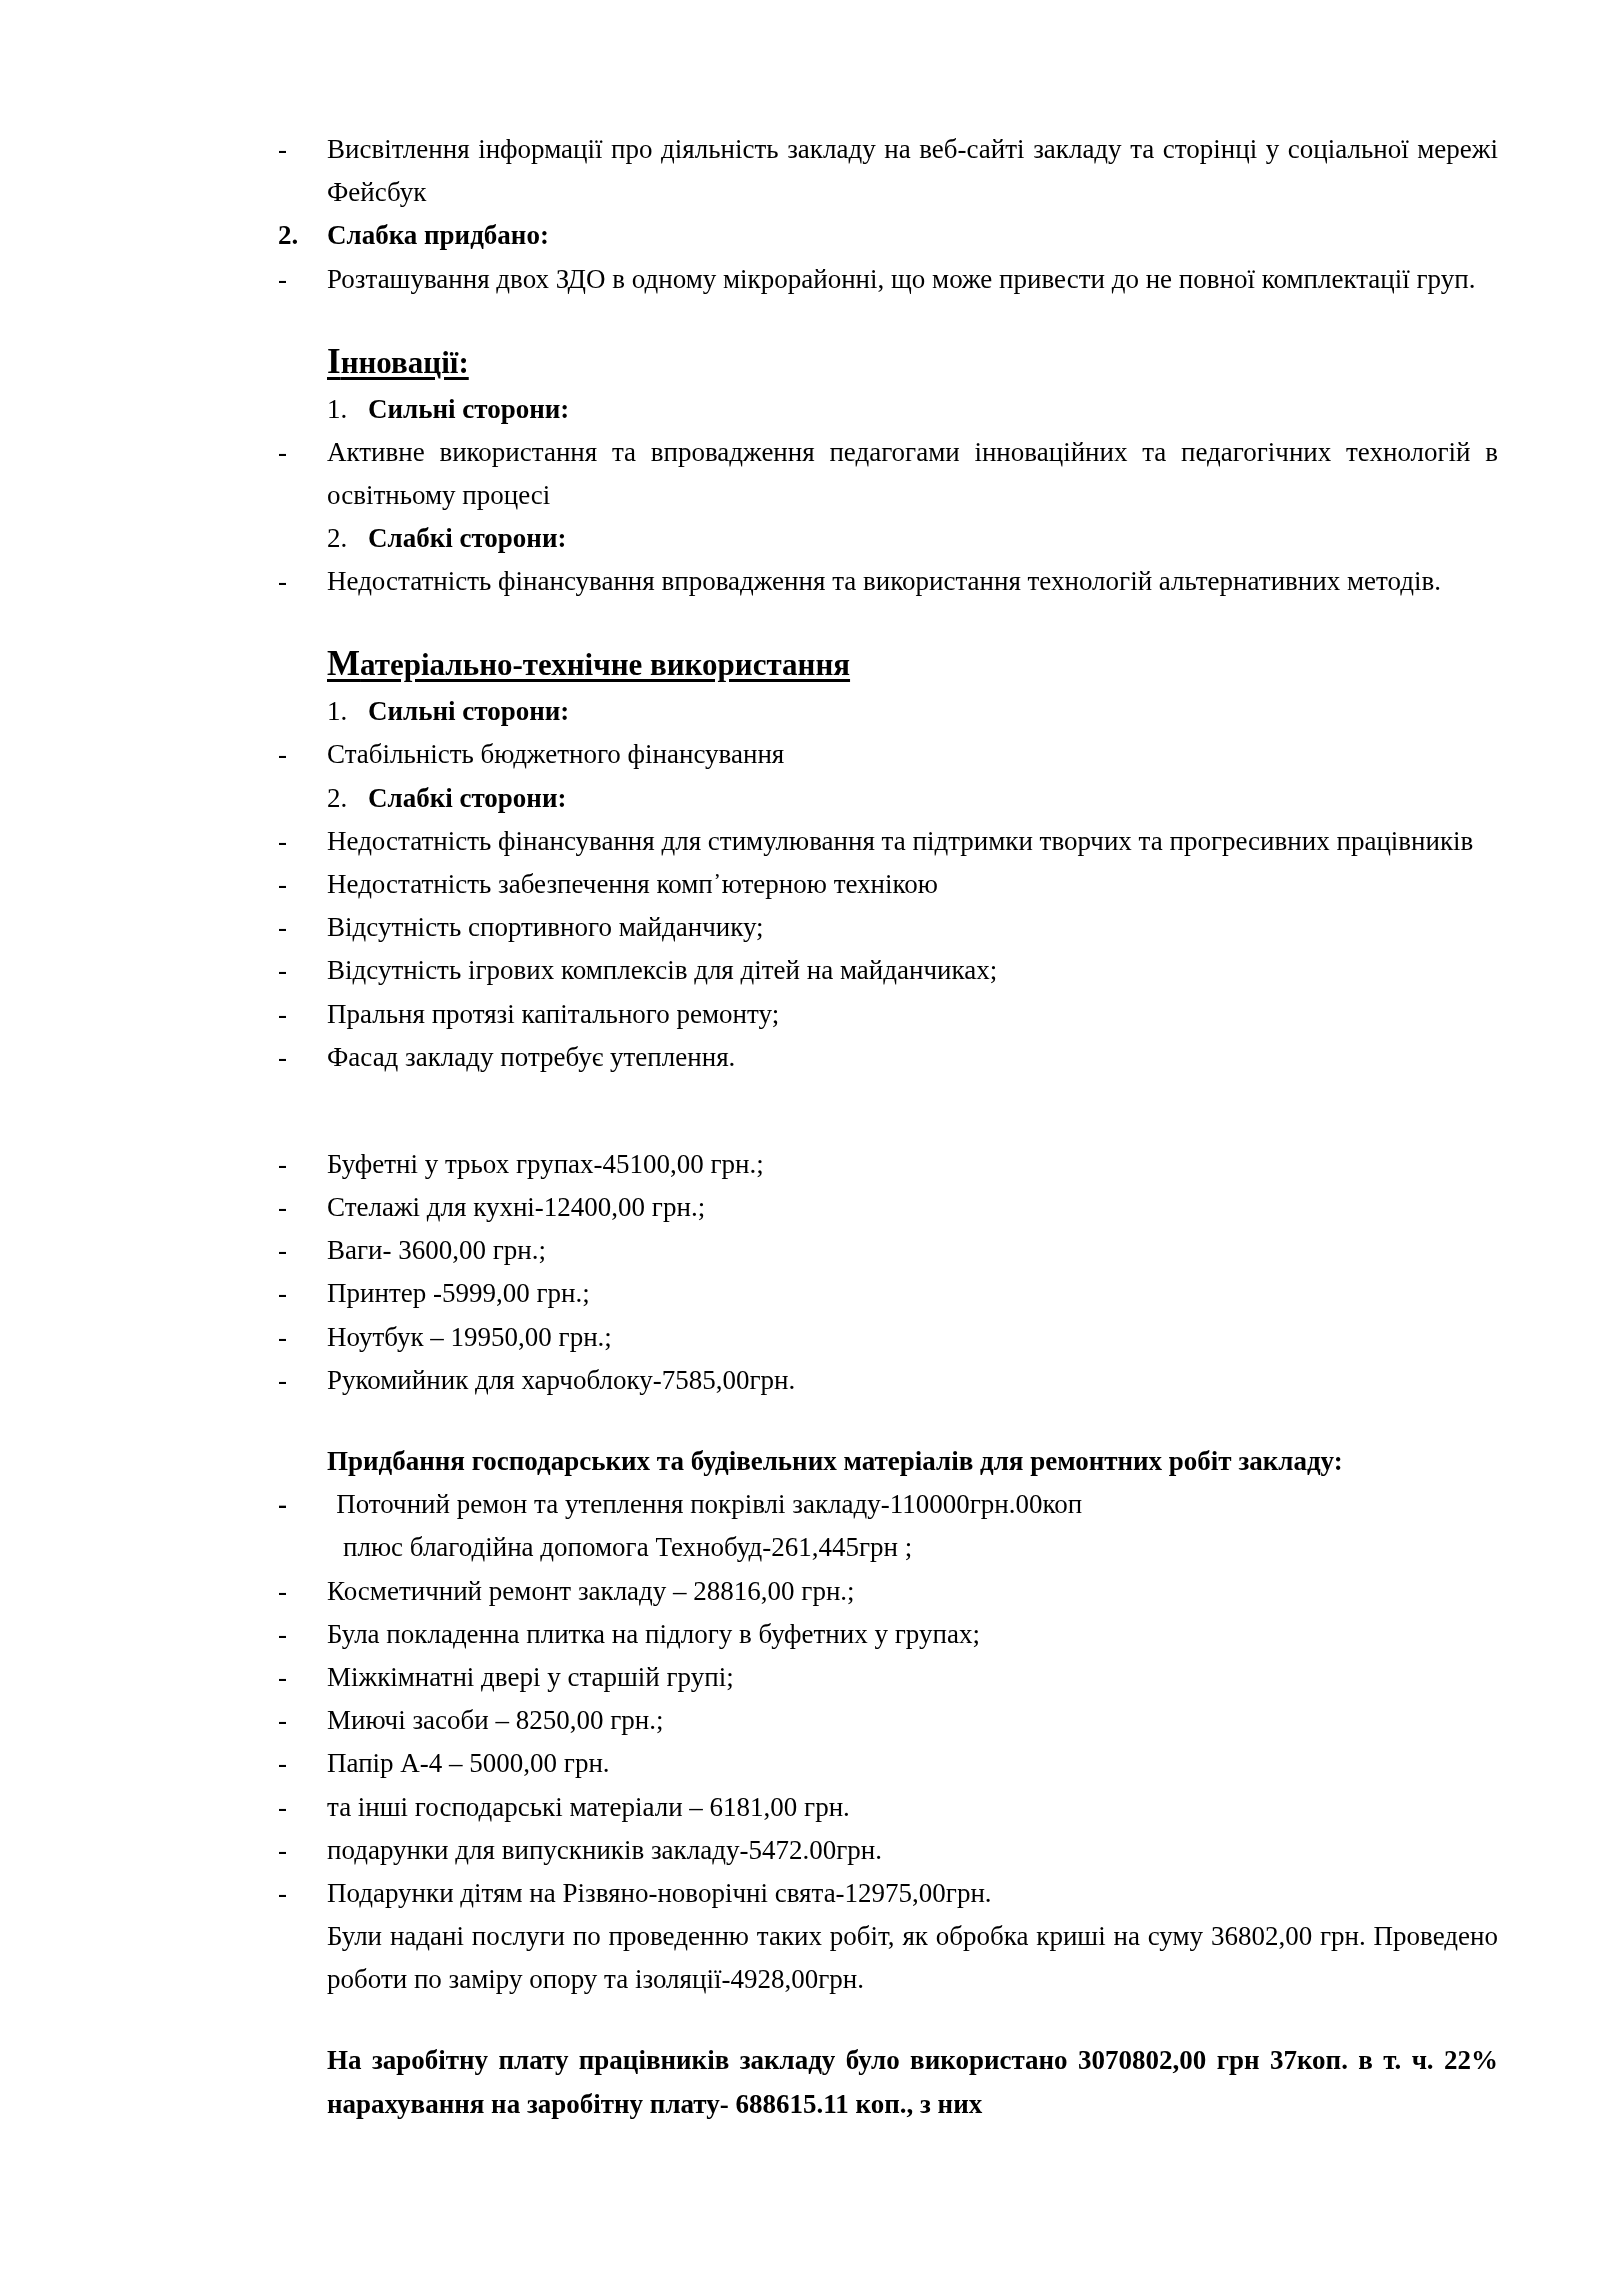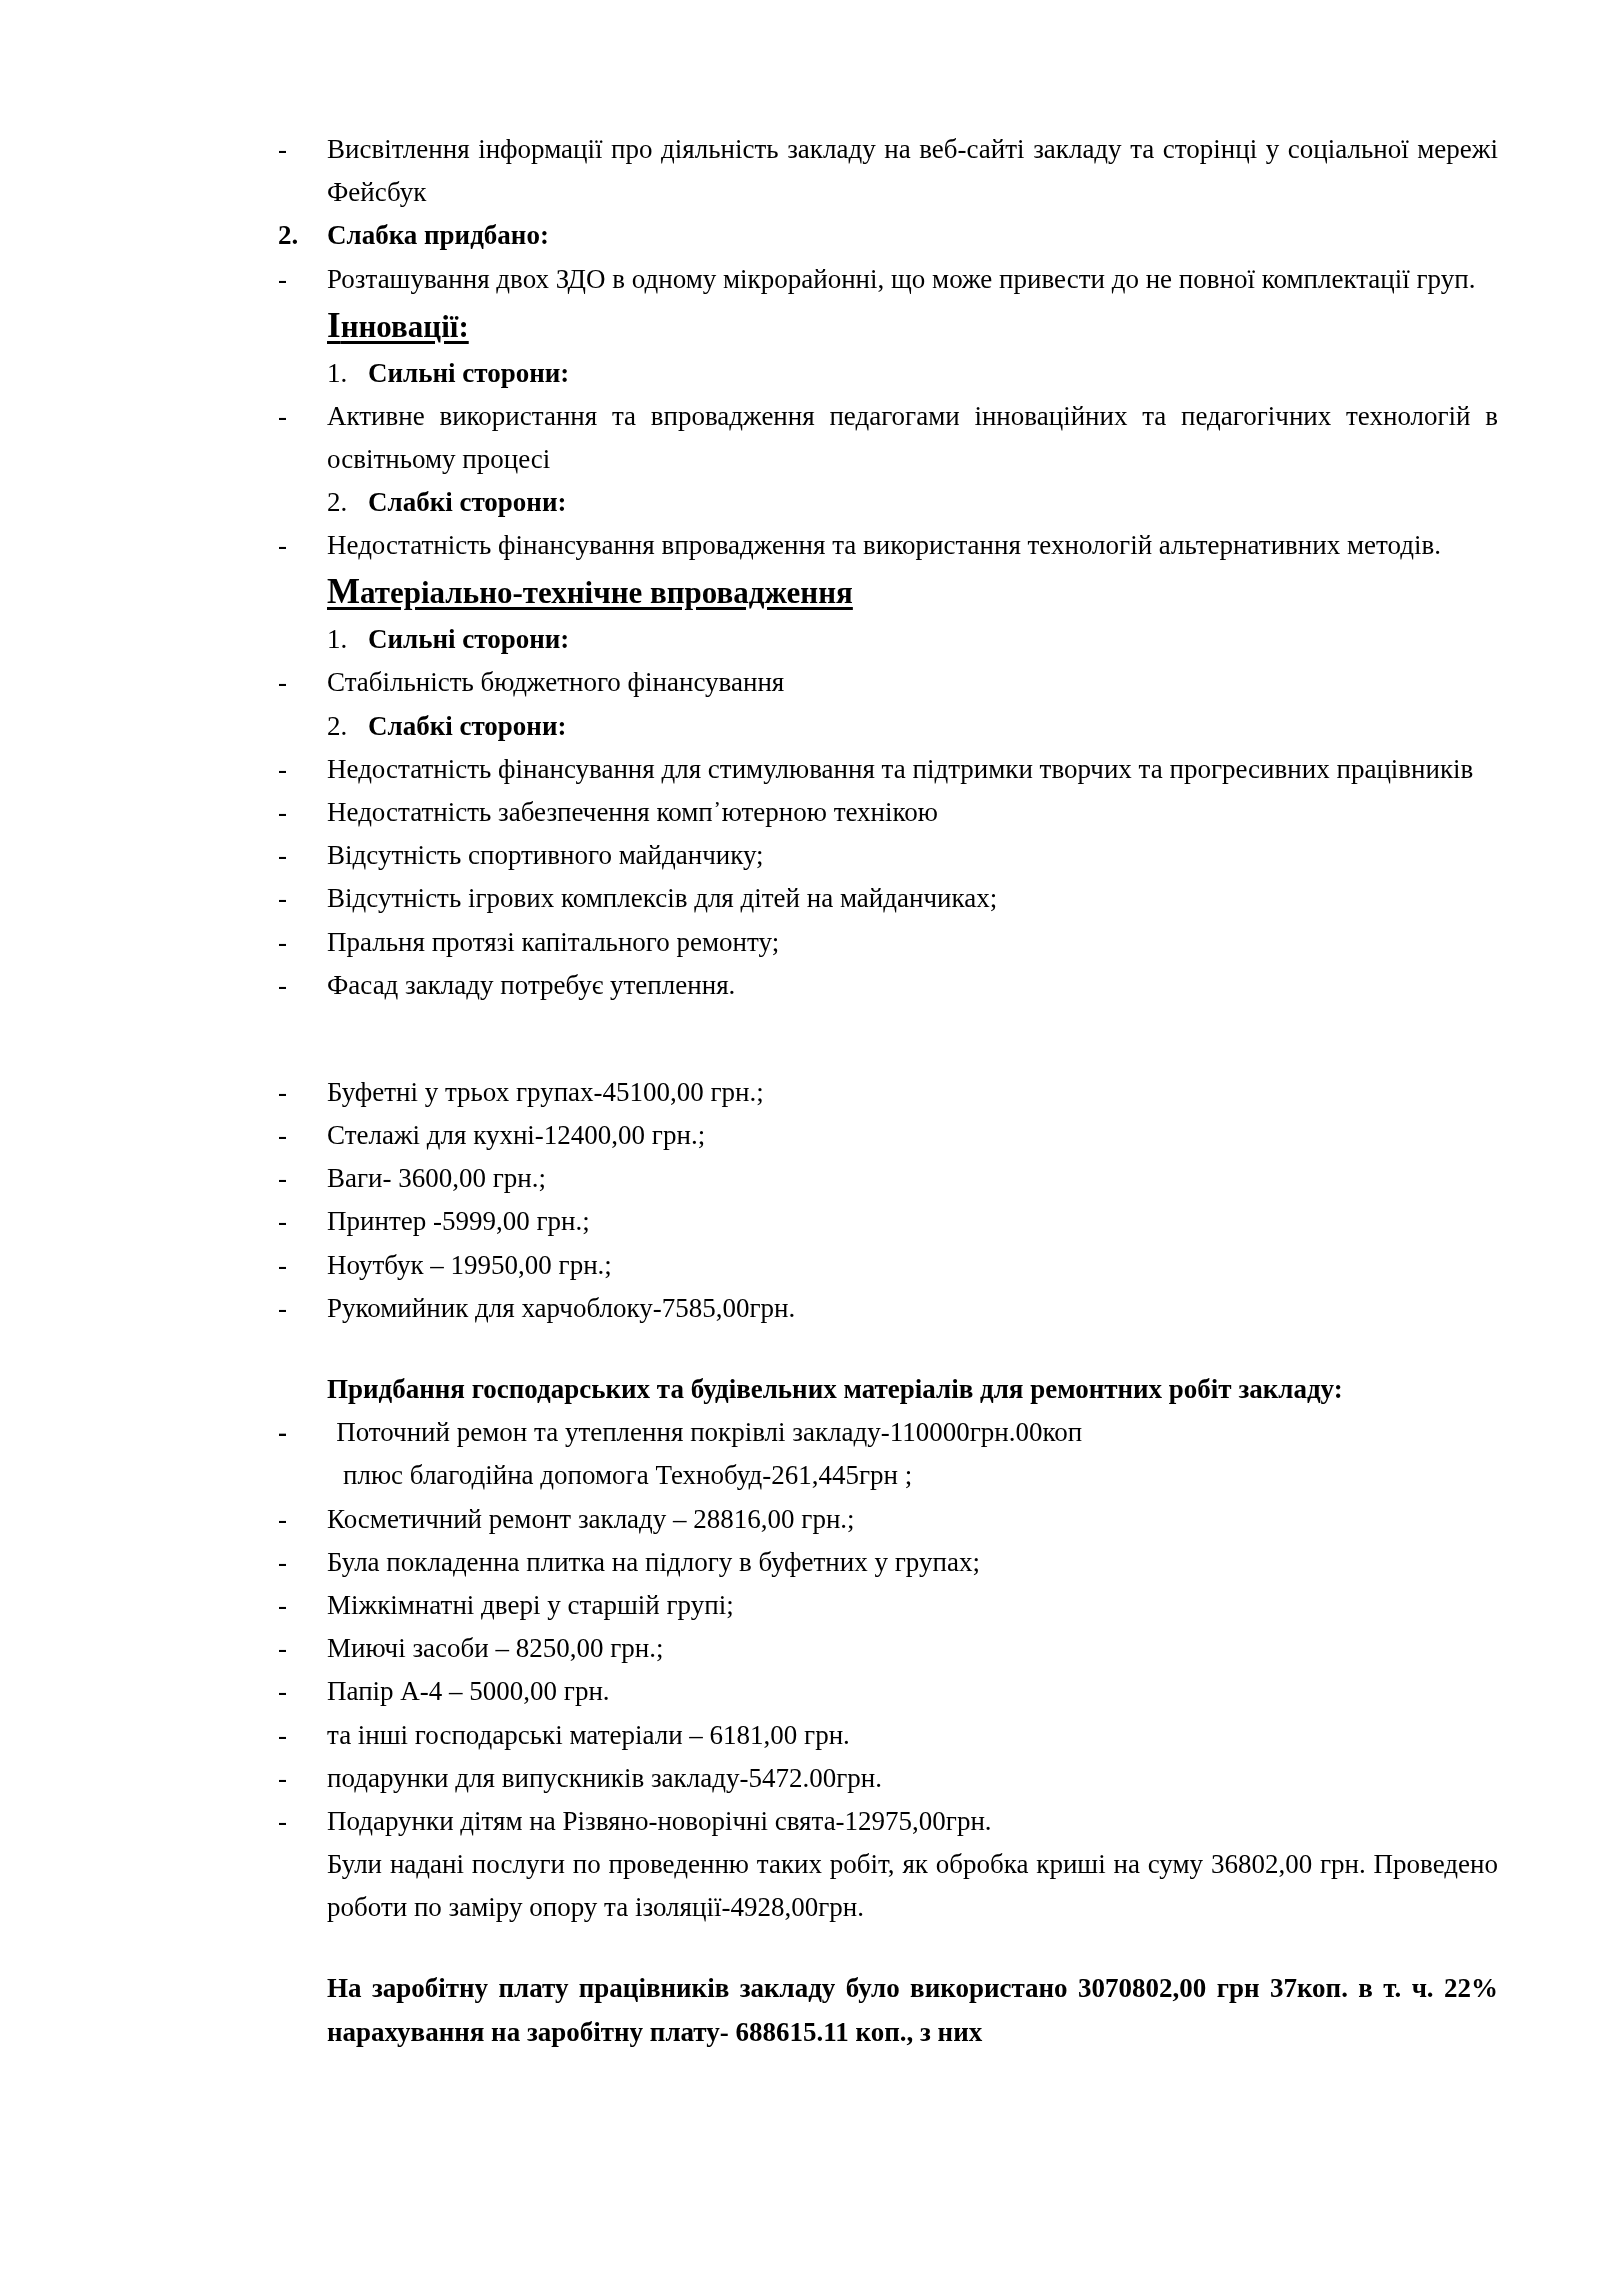--- a/index.html
+++ b/index.html
@@ -88,20 +88,21 @@
     text-decoration: underline;
     text-underline-offset: 3.9px;
     display: inline-block;
     line-height: 1.45;
   }
   .heading .cap {
     font-size: 35px;
   }
   .heading-wrap {
     line-height: 1.55;
+    margin-top: 36px;
   }
 
   
   .para-bold {
     margin-left: 49px;
     font-weight: bold;
     text-align: justify;
     text-justify: inter-word;
   }
   .para-plain {
@@ -159,21 +160,21 @@
       <span class="marker num">2.</span>
       <span class="body-txt left">Слабкі сторони:</span>
     </div>
 
     <div class="row bullet">
       <span class="marker">-</span>
       <span class="body-txt">Недостатність фінансування впровадження та використання технологій альтернативних методів.</span>
     </div>
 
     <div class="heading-wrap">
-      <span class="heading"><span class="cap">М</span><span>атеріально-технічне впровадження</span></span>
+      <span class="heading"><span class="cap">М</span><span>атеріально-технічне використання</span></span>
     </div>
 
     <div class="row numitem">
       <span class="marker num">1.</span>
       <span class="body-txt left">Сильні сторони:</span>
     </div>
 
     <div class="row bullet">
       <span class="marker">-</span>
       <span class="body-txt left">Стабільність бюджетного фінансування</span>

